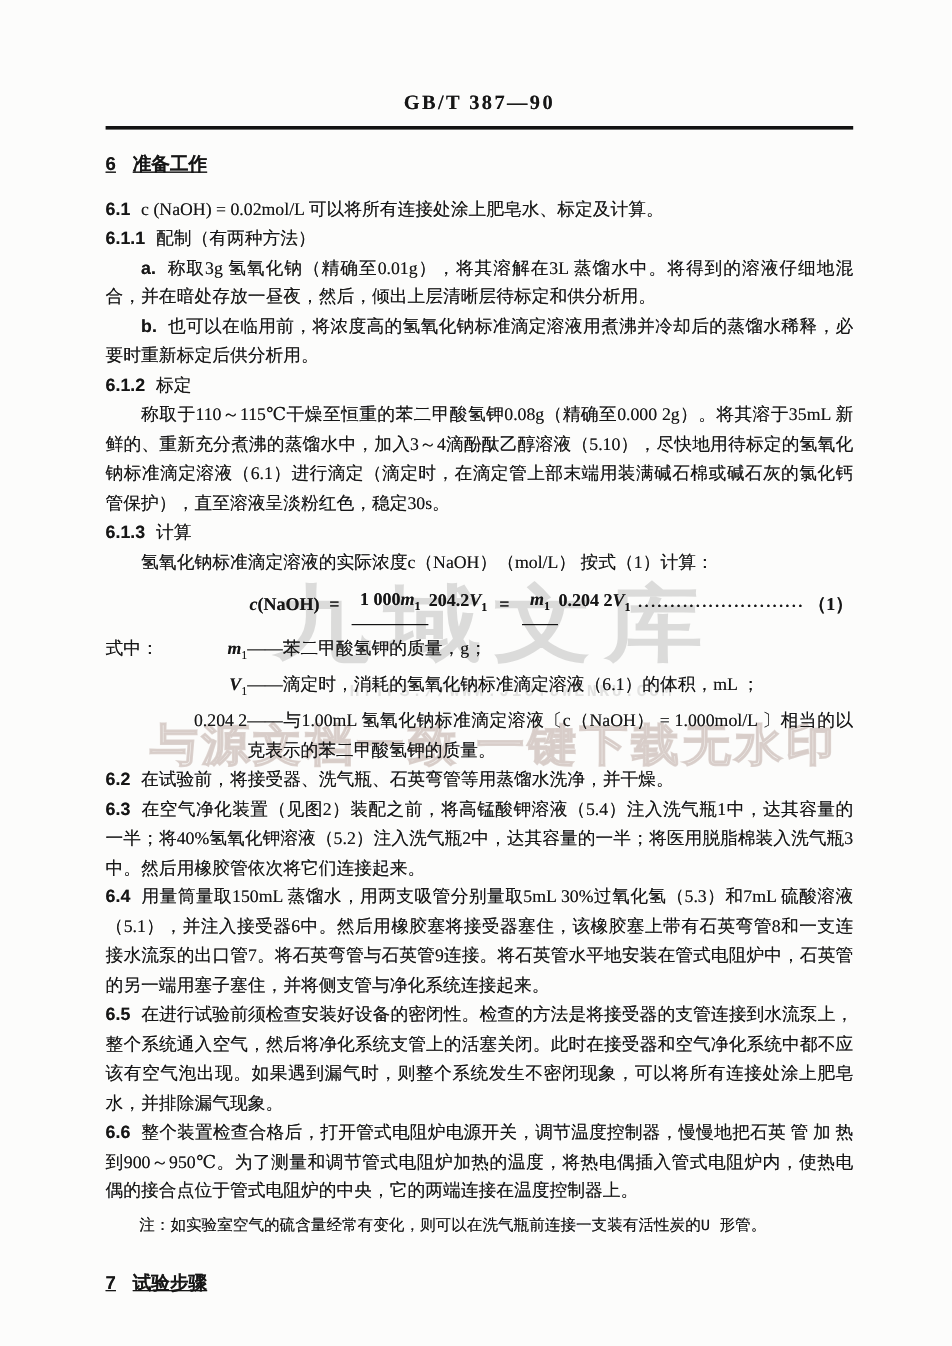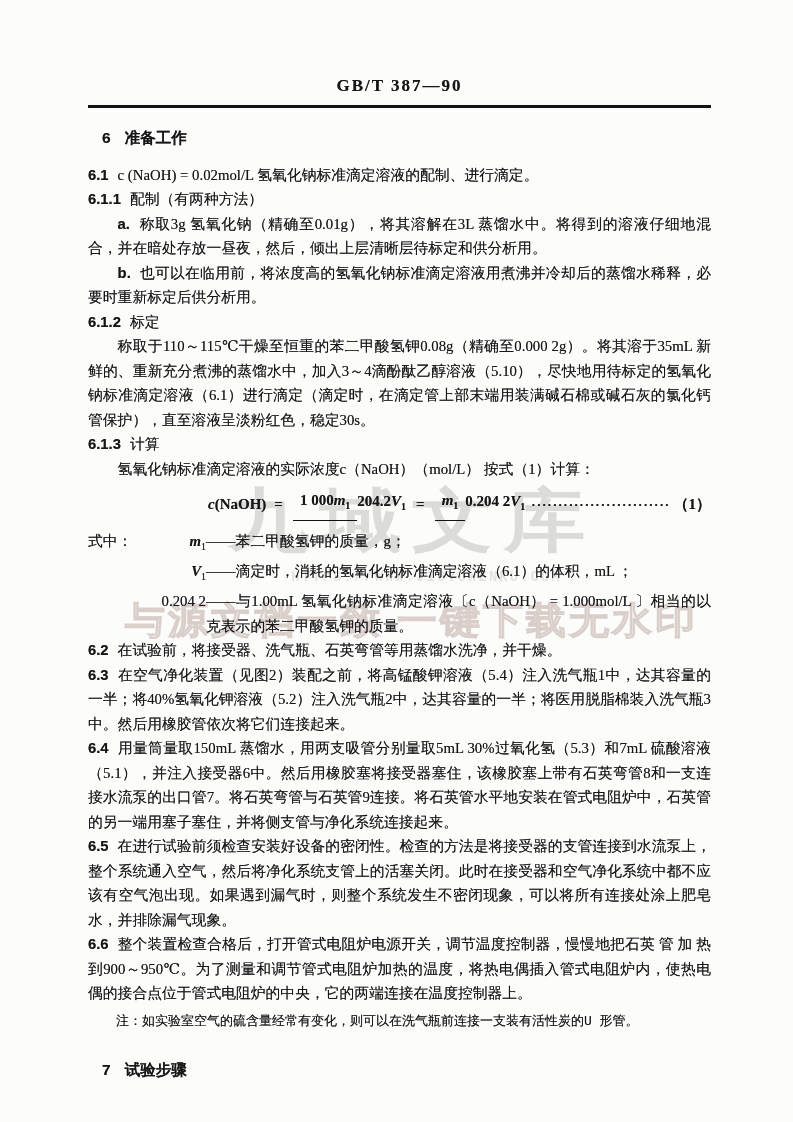--- a/index.html
+++ b/index.html
@@ -43,21 +43,21 @@
     text-shadow:0 0 .4px rgba(0,0,0,.55);
   }
   .doc-number{
     text-align:center;font-weight:700;font-size:17px;letter-spacing:2px;
     font-family:Liberation Serif, serif;
   }
   .rule{height:3px;background:#131313;margin-top:9px;}
   .body{margin-top:18px;font-size:14.8px;line-height:24.5px;text-align:justify;}
   .sec-h{
     font-family:"Liberation Sans","DejaVu Sans",sans-serif;
-    font-weight:700;font-size:15.5px;margin:0 14px 12px;
+    font-weight:700;font-size:15.5px;margin:0 0 12px;text-decoration:underline;
   }
   .sec-h .num{margin-right:14px;}
   .para{margin:0;}
   .num{
     font-family:"Liberation Sans","DejaVu Sans",sans-serif;
     font-weight:700;font-style:normal;margin-right:9px;
   }
   .indent{text-indent:2em;}
   .var{font-style:italic;font-weight:700;font-family:"Liberation Serif",serif;}
   sub{font-size:10px;}
@@ -102,21 +102,21 @@
     <div class="doc-number">GB/T 387—90</div>
     <div class="rule"></div>
 
     <div class="body">
 
       <div class="sec-h">
         <span class="num">6</span><span>准备工作</span>
       </div>
 
       <p class="para">
-        <span class="num">6.1</span><span>c (NaOH) = 0.02mol/L 氢氧化钠标准滴定溶液的配制、进行滴定。</span>
+        <span class="num">6.1</span><span>c (NaOH) = 0.02mol/L 可以将所有连接处涂上肥皂水、标定及计算。</span>
       </p>
 
       <p class="para">
         <span class="num">6.1.1</span><span>配制（有两种方法）</span>
       </p>
 
       <p class="para indent">
         <span class="num">a.</span><span>称取3g 氢氧化钠（精确至0.01g），将其溶解在3L 蒸馏水中。将得到的溶液仔细地混合，并在暗处存放一昼夜，然后，倾出上层清晰层待标定和供分析用。</span>
       </p>
 

